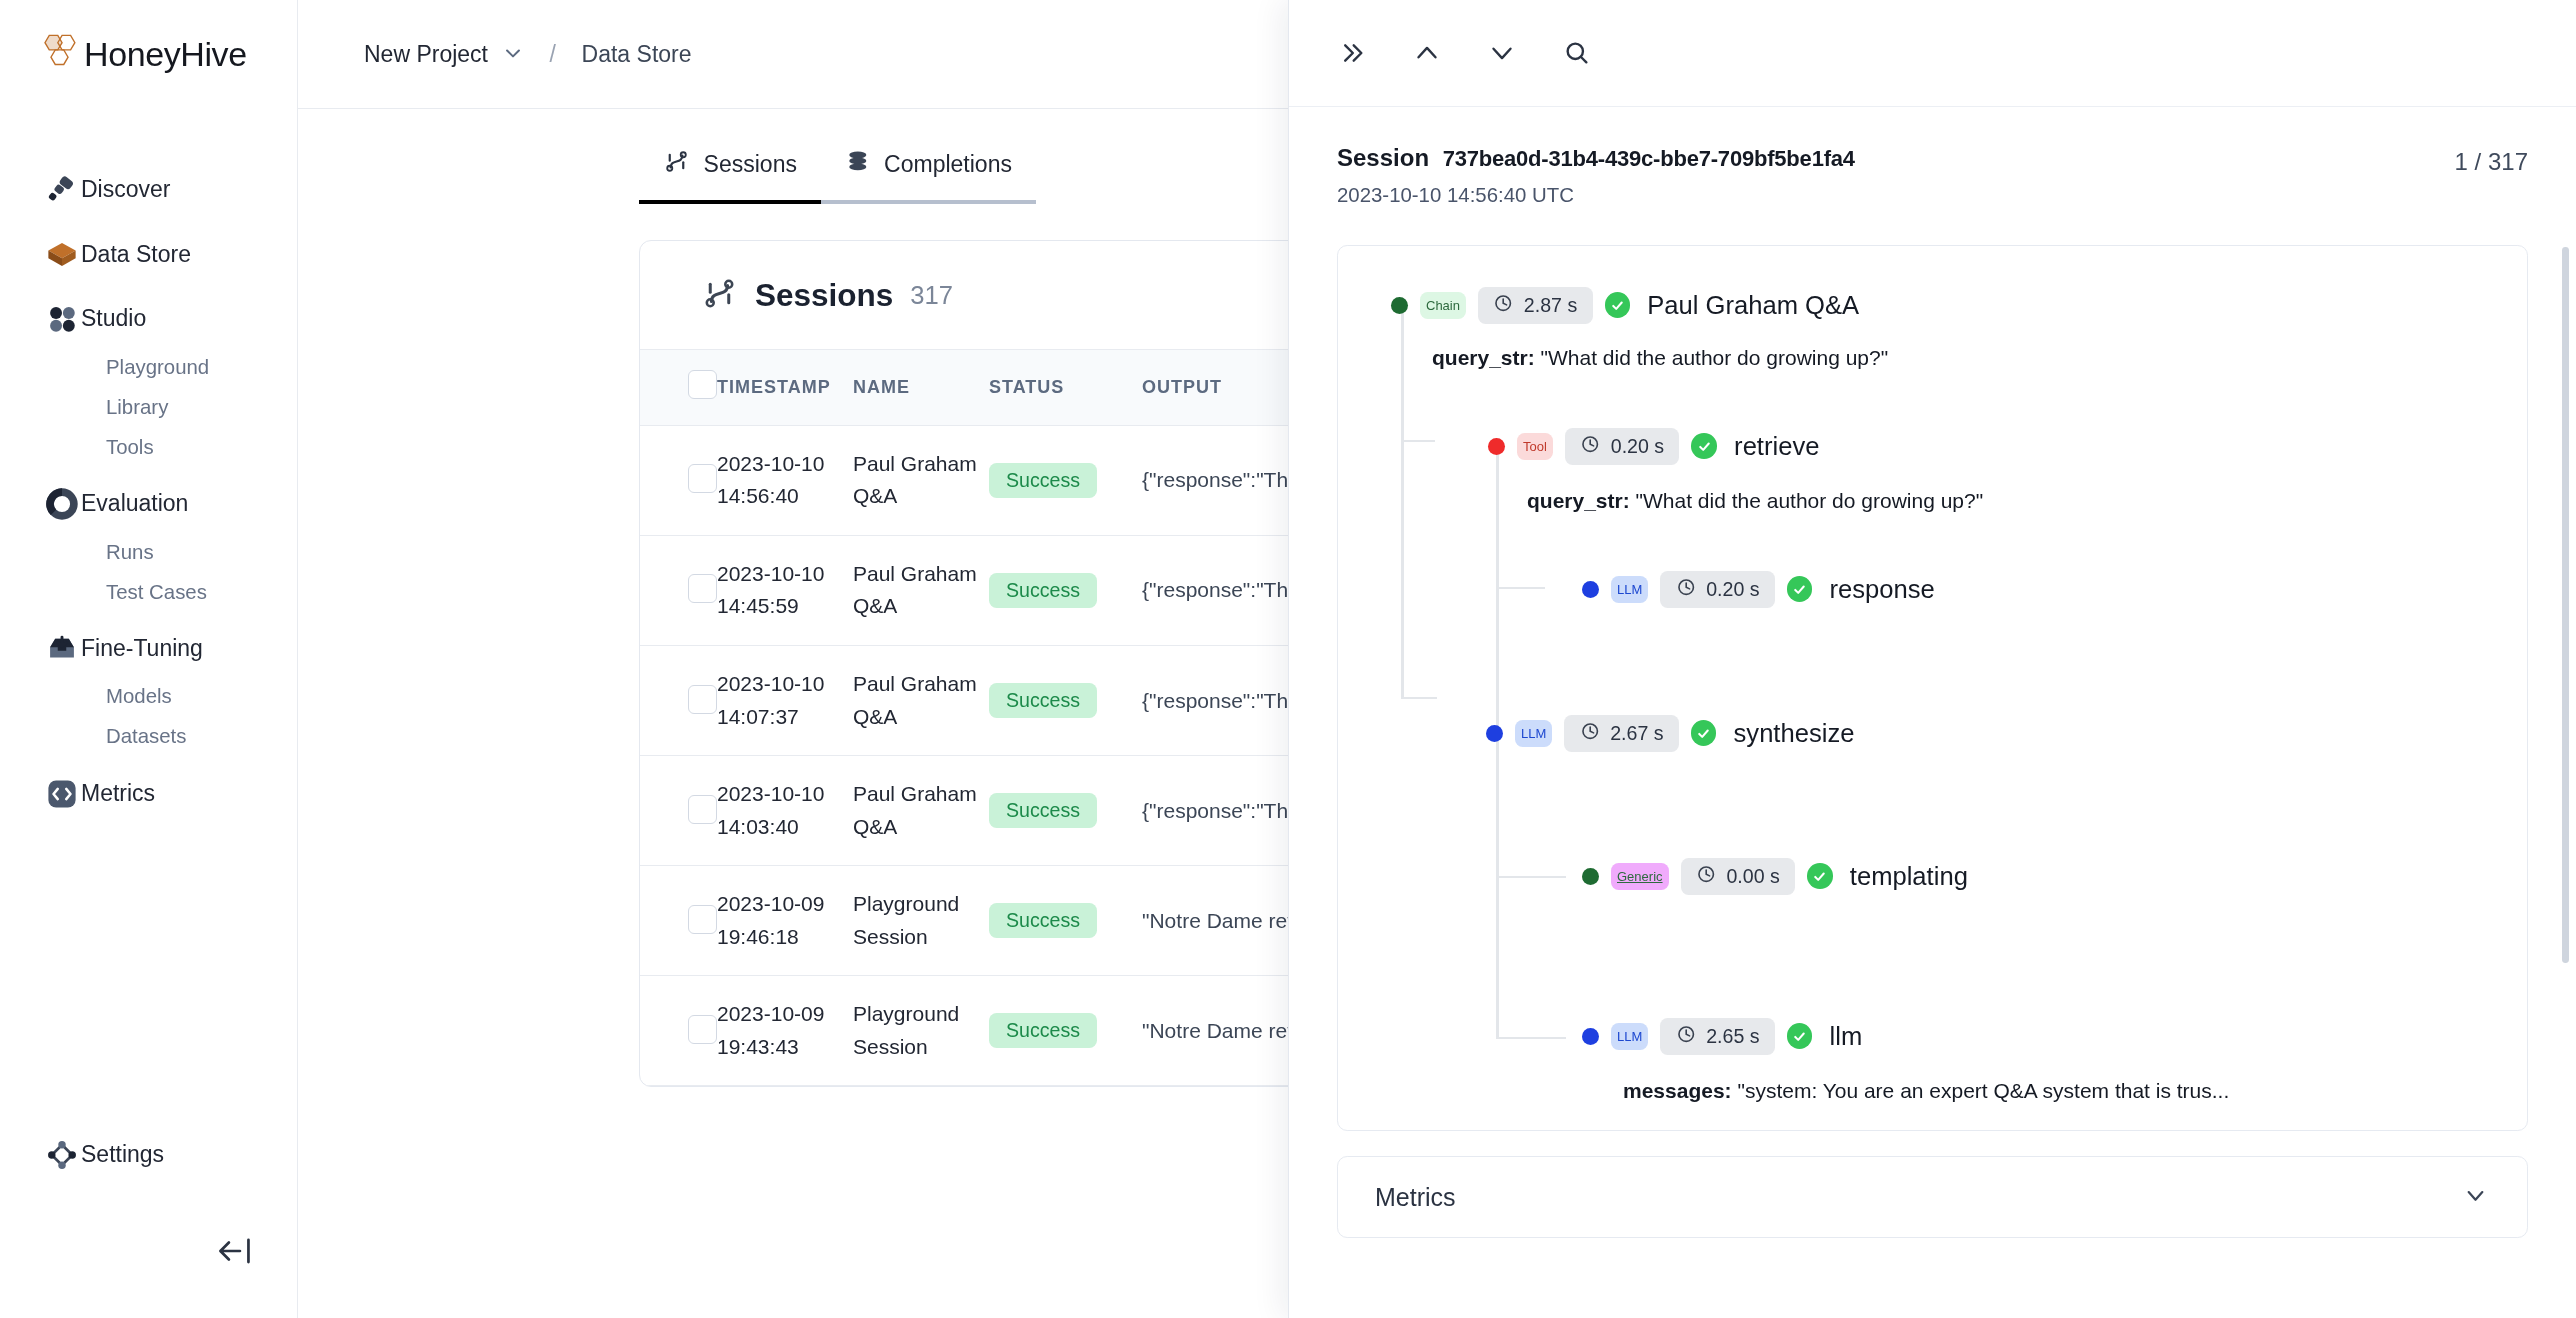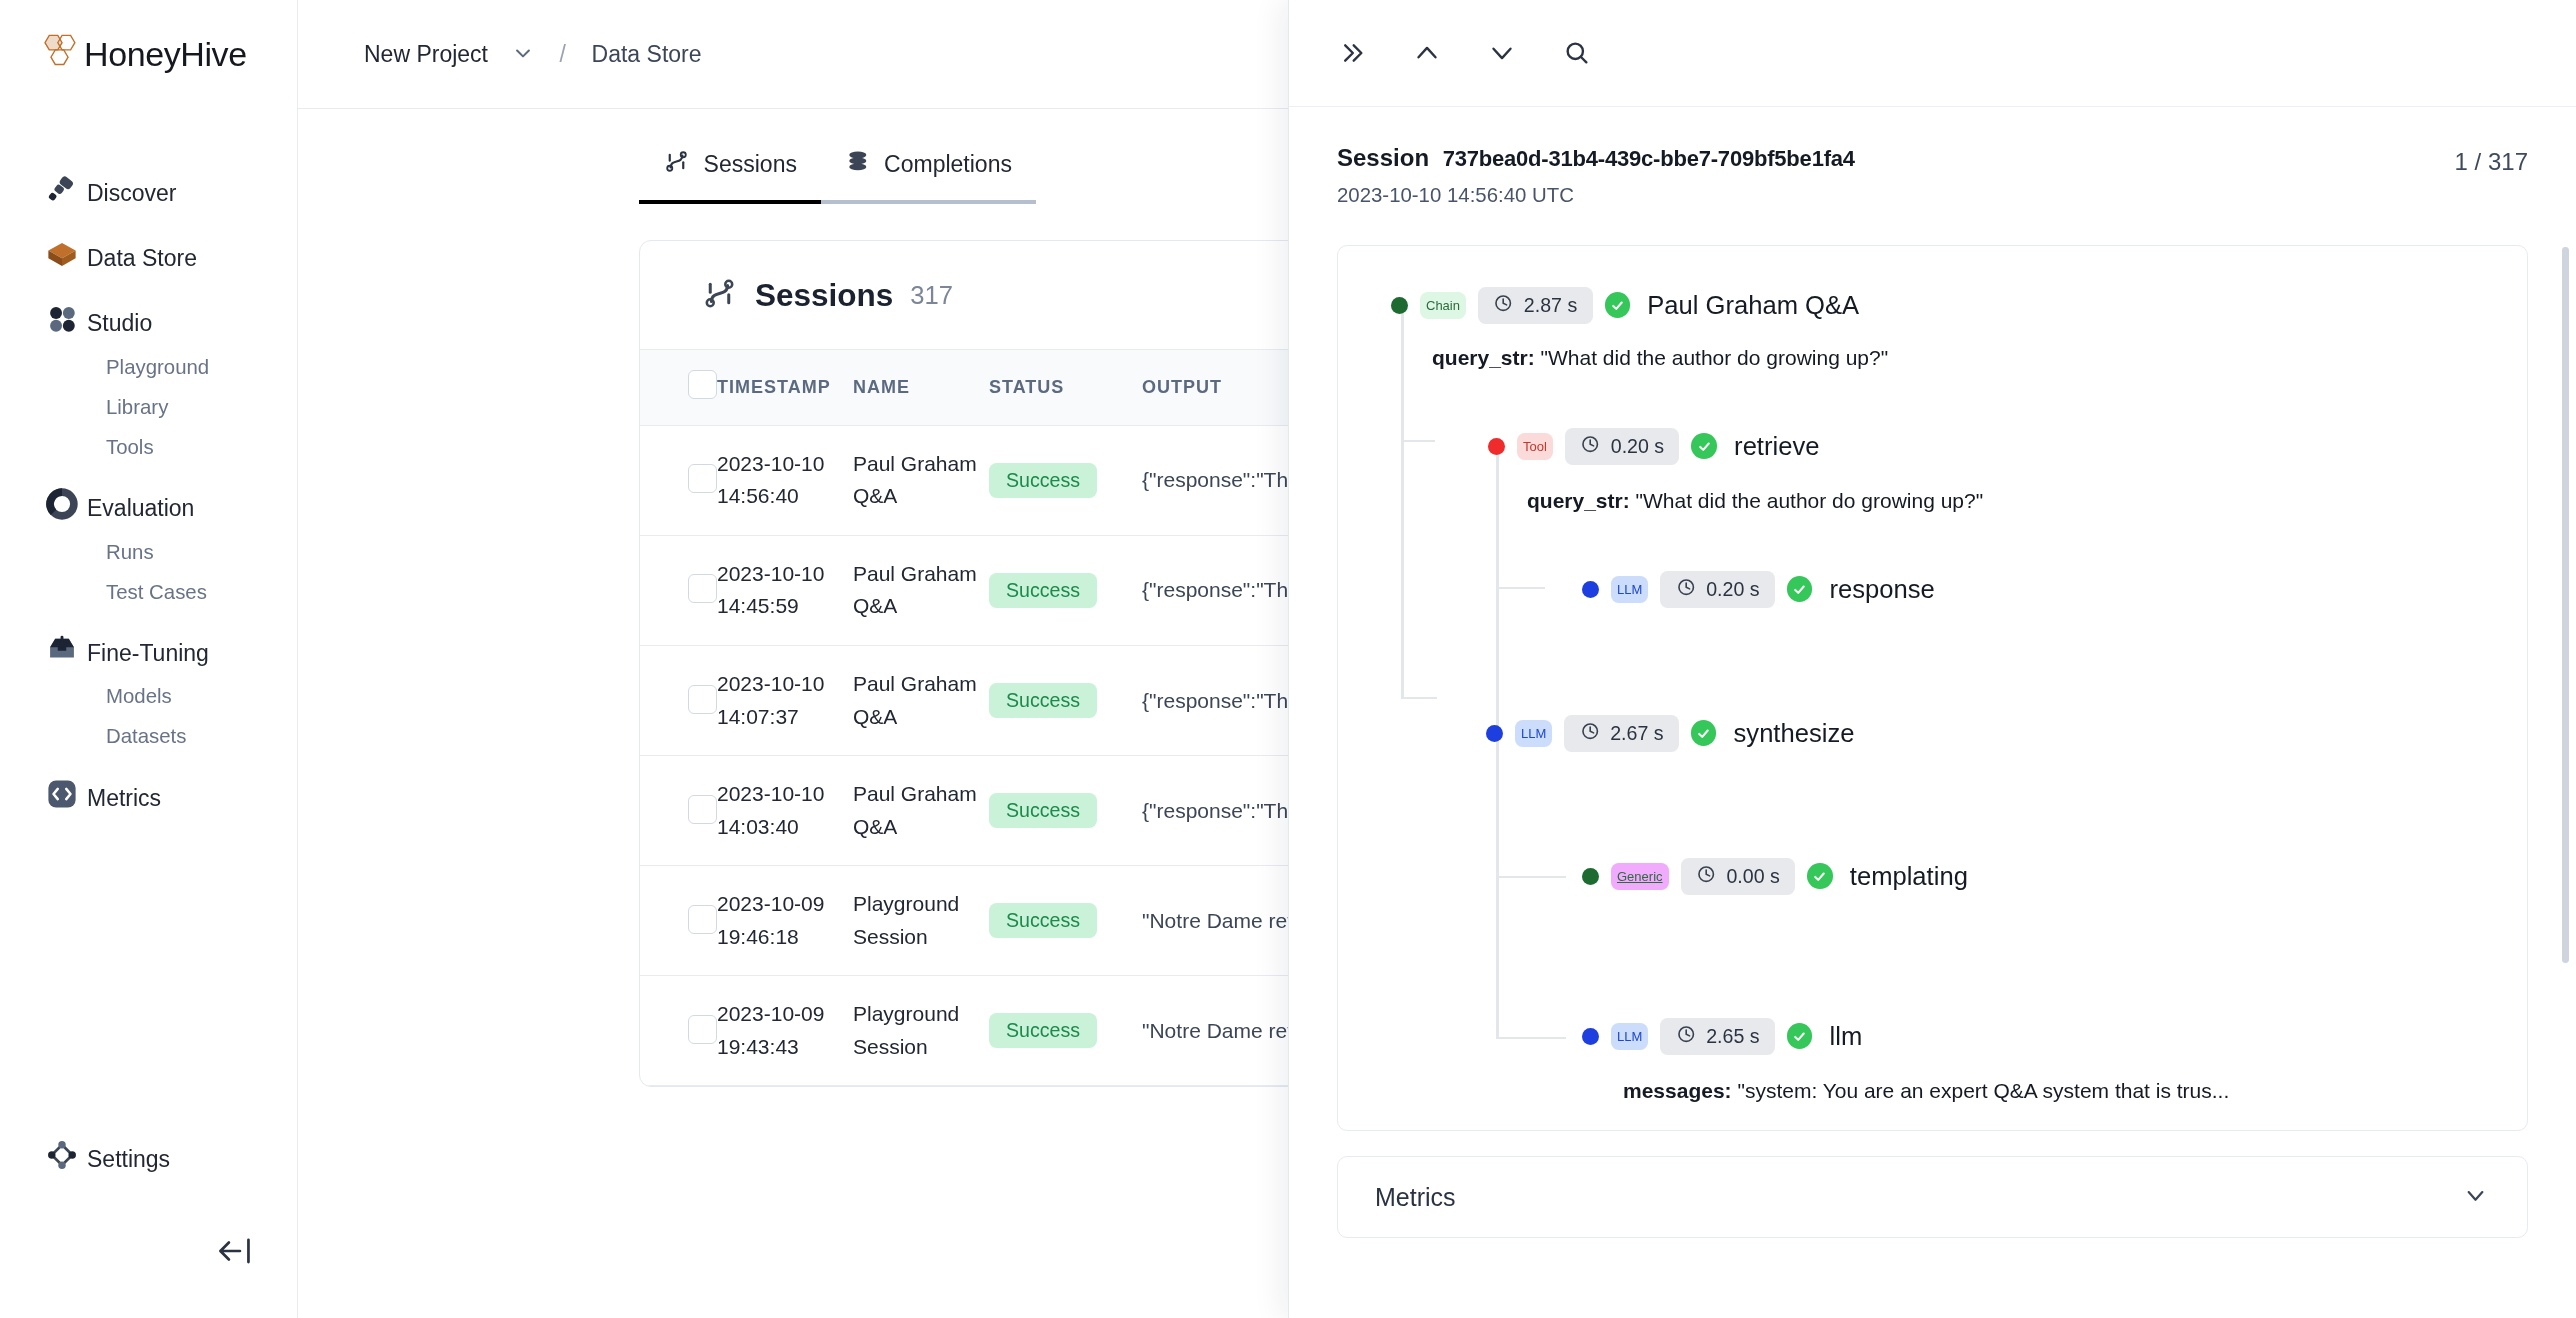--- a/index.html
+++ b/index.html
@@ -18,21 +18,21 @@
     border-right: 0.9px solid #e8ebf0;
     position: relative;
     flex: 0 0 298px;
   }
   .brand { display: flex; align-items: center; gap: 4px; padding: 32px 0 0 39px; }
   .brand-name { font-size: 34px; font-weight: 400; color: #15181f; letter-spacing: -0.4px; }
 
   .nav { margin-top: 85px; }
   .nav-group { margin-bottom: 8.5px; }
   .nav-item {
-    display: flex; align-items: flex-end; gap: 7px;
+    display: flex; align-items: center; gap: 1px;
     padding: 10.2px 0 10.2px 44px;
     cursor: pointer;
   }
   .nav-item .nav-label { font-size: 23px; color: #222733; }
   .nav-icon { width: 36px; height: 36px; display: flex; align-items: center; justify-content: center; flex: 0 0 36px; }
   .nav-sub {
     display: block; padding: 8.5px 0 8.5px 106px;
     font-size: 20.4px; color: #687387; cursor: pointer;
   }
 
@@ -42,21 +42,21 @@
     width: 46px; height: 39px; display: flex; align-items: center; justify-content: center;
     cursor: pointer;
   }
 
   
   .main { flex: 1 1 auto; position: relative; height: 1319px; background: #fff; overflow: hidden; }
   .topbar {
     height: 109px; border-bottom: 0.9px solid #e8ebf0;
     display: flex; align-items: center; padding-left: 66px; gap: 0;
   }
-  .project-sel { display: flex; align-items: center; gap: 24px; cursor: pointer; }
+  .project-sel { display: flex; align-items: center; gap: 14px; cursor: pointer; }
   .project-name { font-size: 23px; color: #222733; }
   .crumb-sep { font-size: 23px; color: #9aa3b2; margin: 0 25.6px; }
   .crumb-cur { font-size: 23px; color: #3c4656; }
 
   .tabs { display: flex; gap: 0; padding-left: 341px; margin-top: 39px; }
   .tab {
     display: flex; align-items: center; gap: 13.6px;
     padding: 0 24px 19px 24px; cursor: pointer;
     font-size: 23px; color: #222733;
     border-bottom: 4.3px solid transparent;

